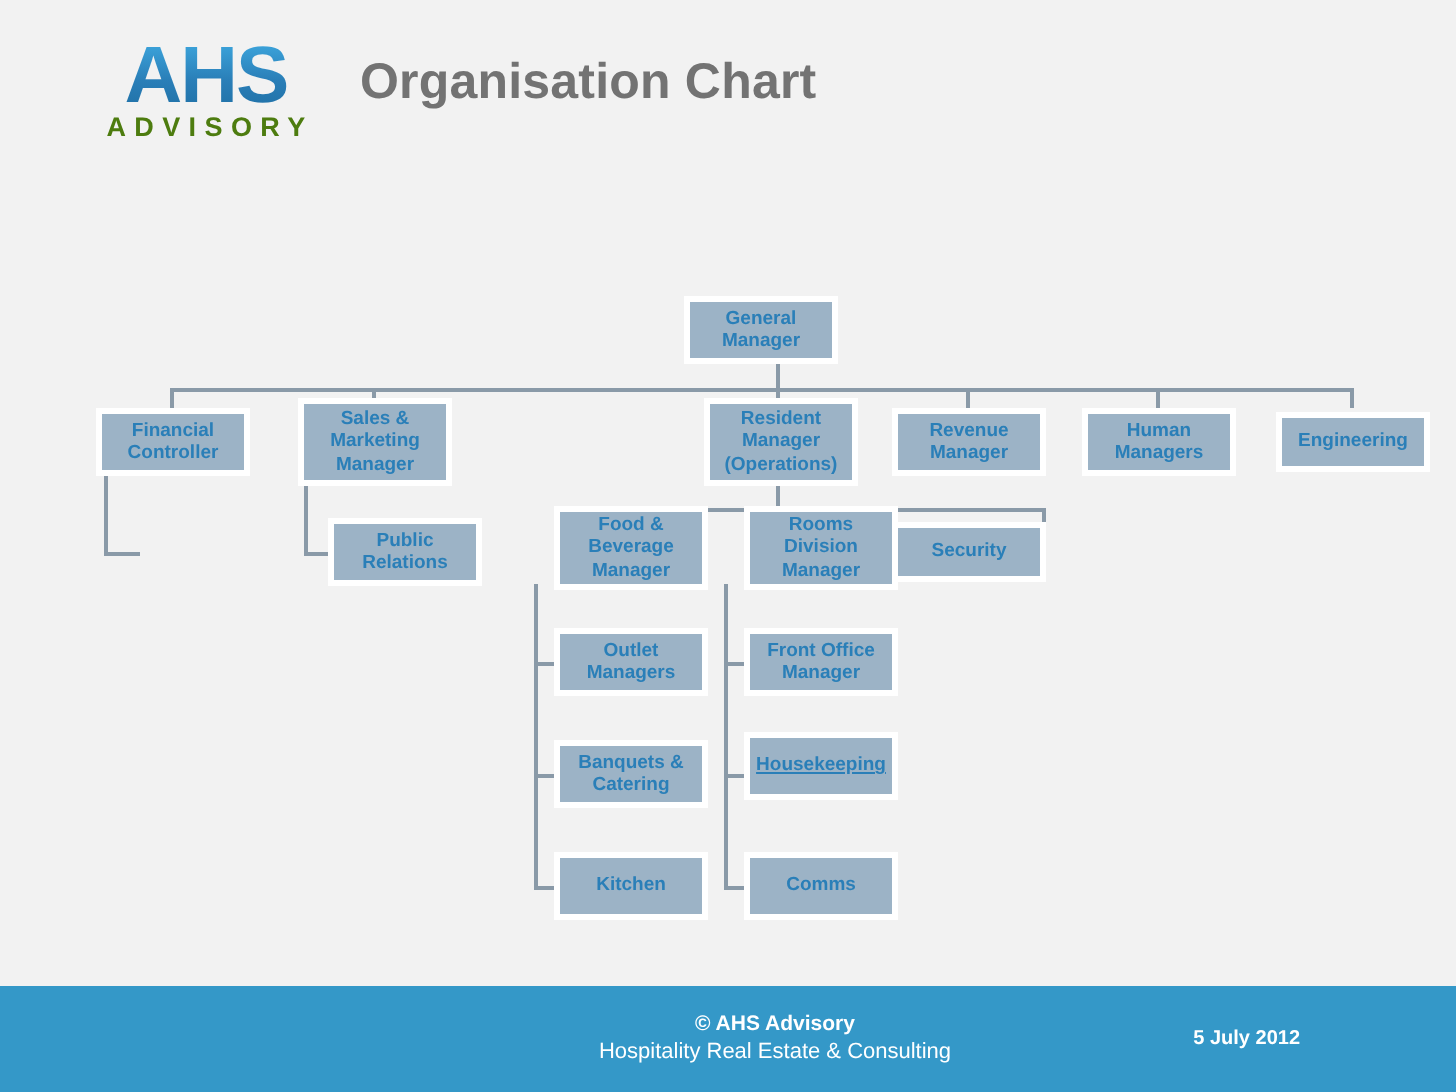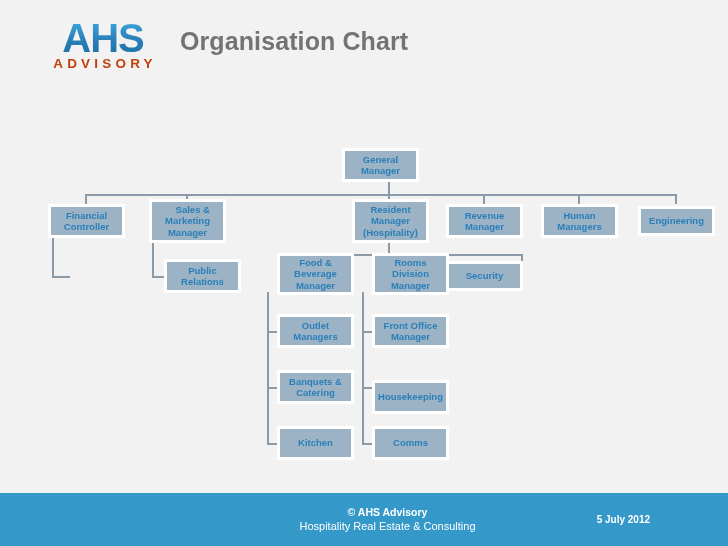--- a/index.html
+++ b/index.html
@@ -24,21 +24,21 @@
   }
   #logo .ahs {
     font-size: 40px; font-weight: bold; letter-spacing: -1px;
     line-height: 38px;
     background: linear-gradient(180deg, #3fa9e0 0%, #2a7fb8 55%, #1f6fa5 100%);
     -webkit-background-clip: text; background-clip: text;
     -webkit-text-fill-color: transparent; color: #2a7fb8;
   }
   #logo .advisory {
     font-size: 13.5px; font-weight: bold; letter-spacing: 4.2px;
-    color: #c2410c; line-height: 16px; margin-top: -1px; padding-left: 4px;
+    color: #4d7c0f; line-height: 16px; margin-top: -1px; padding-left: 4px;
   }
   #page-title {
     position: absolute; left: 180px; top: 27px;
     font-size: 25px; font-weight: bold; color: #737373;
     letter-spacing: 0.1px;
   }
 
   
   #chart { position: absolute; left: 0; top: 0; width: 728px; height: 490px; }
 
@@ -140,31 +140,31 @@
 
     <div class="node" style="left:48px; top:204px; width:77px; height:34px;">
       <span>
         <i style="font-style:normal; display:block;">Financial</i>
         <i style="font-style:normal; display:block;">Controller</i>
       </span>
     </div>
 
     <div class="node" style="left:149px; top:199px; width:77px; height:44px;">
       <span>
-        <i style="font-style:normal; display:block;text-align:right;">Sales &amp;</i>
+        <i style="font-style:normal; display:block;">Sales &amp;</i>
         <i style="font-style:normal; display:block;">Marketing</i>
         <i style="font-style:normal; display:block;">Manager</i>
       </span>
     </div>
 
     <div class="node" style="left:352px; top:199px; width:77px; height:44px;">
       <span>
         <i style="font-style:normal; display:block;">Resident</i>
         <i style="font-style:normal; display:block;">Manager</i>
-        <i style="font-style:normal; display:block;">(Hospitality)</i>
+        <i style="font-style:normal; display:block;">(Operations)</i>
       </span>
     </div>
 
     <div class="node" style="left:446px; top:204px; width:77px; height:34px;">
       <span>
         <i style="font-style:normal; display:block;">Revenue</i>
         <i style="font-style:normal; display:block;">Manager</i>
       </span>
     </div>
 
@@ -225,21 +225,21 @@
       <span>Kitchen</span>
     </div>
 
     <div class="node" style="left:372px; top:314px; width:77px; height:34px;">
       <span>
         <i style="font-style:normal; display:block;">Front Office</i>
         <i style="font-style:normal; display:block;">Manager</i>
       </span>
     </div>
 
-    <div class="node" style="left:372px; top:380px; width:77px; height:34px;">
+    <div class="node" style="left:372px; top:366px; width:77px; height:34px;text-decoration:underline;">
       <span>Housekeeping</span>
     </div>
 
     <div class="node" style="left:372px; top:426px; width:77px; height:34px;">
       <span>Comms</span>
     </div>
 
   </div>
 
   <div id="footer">

